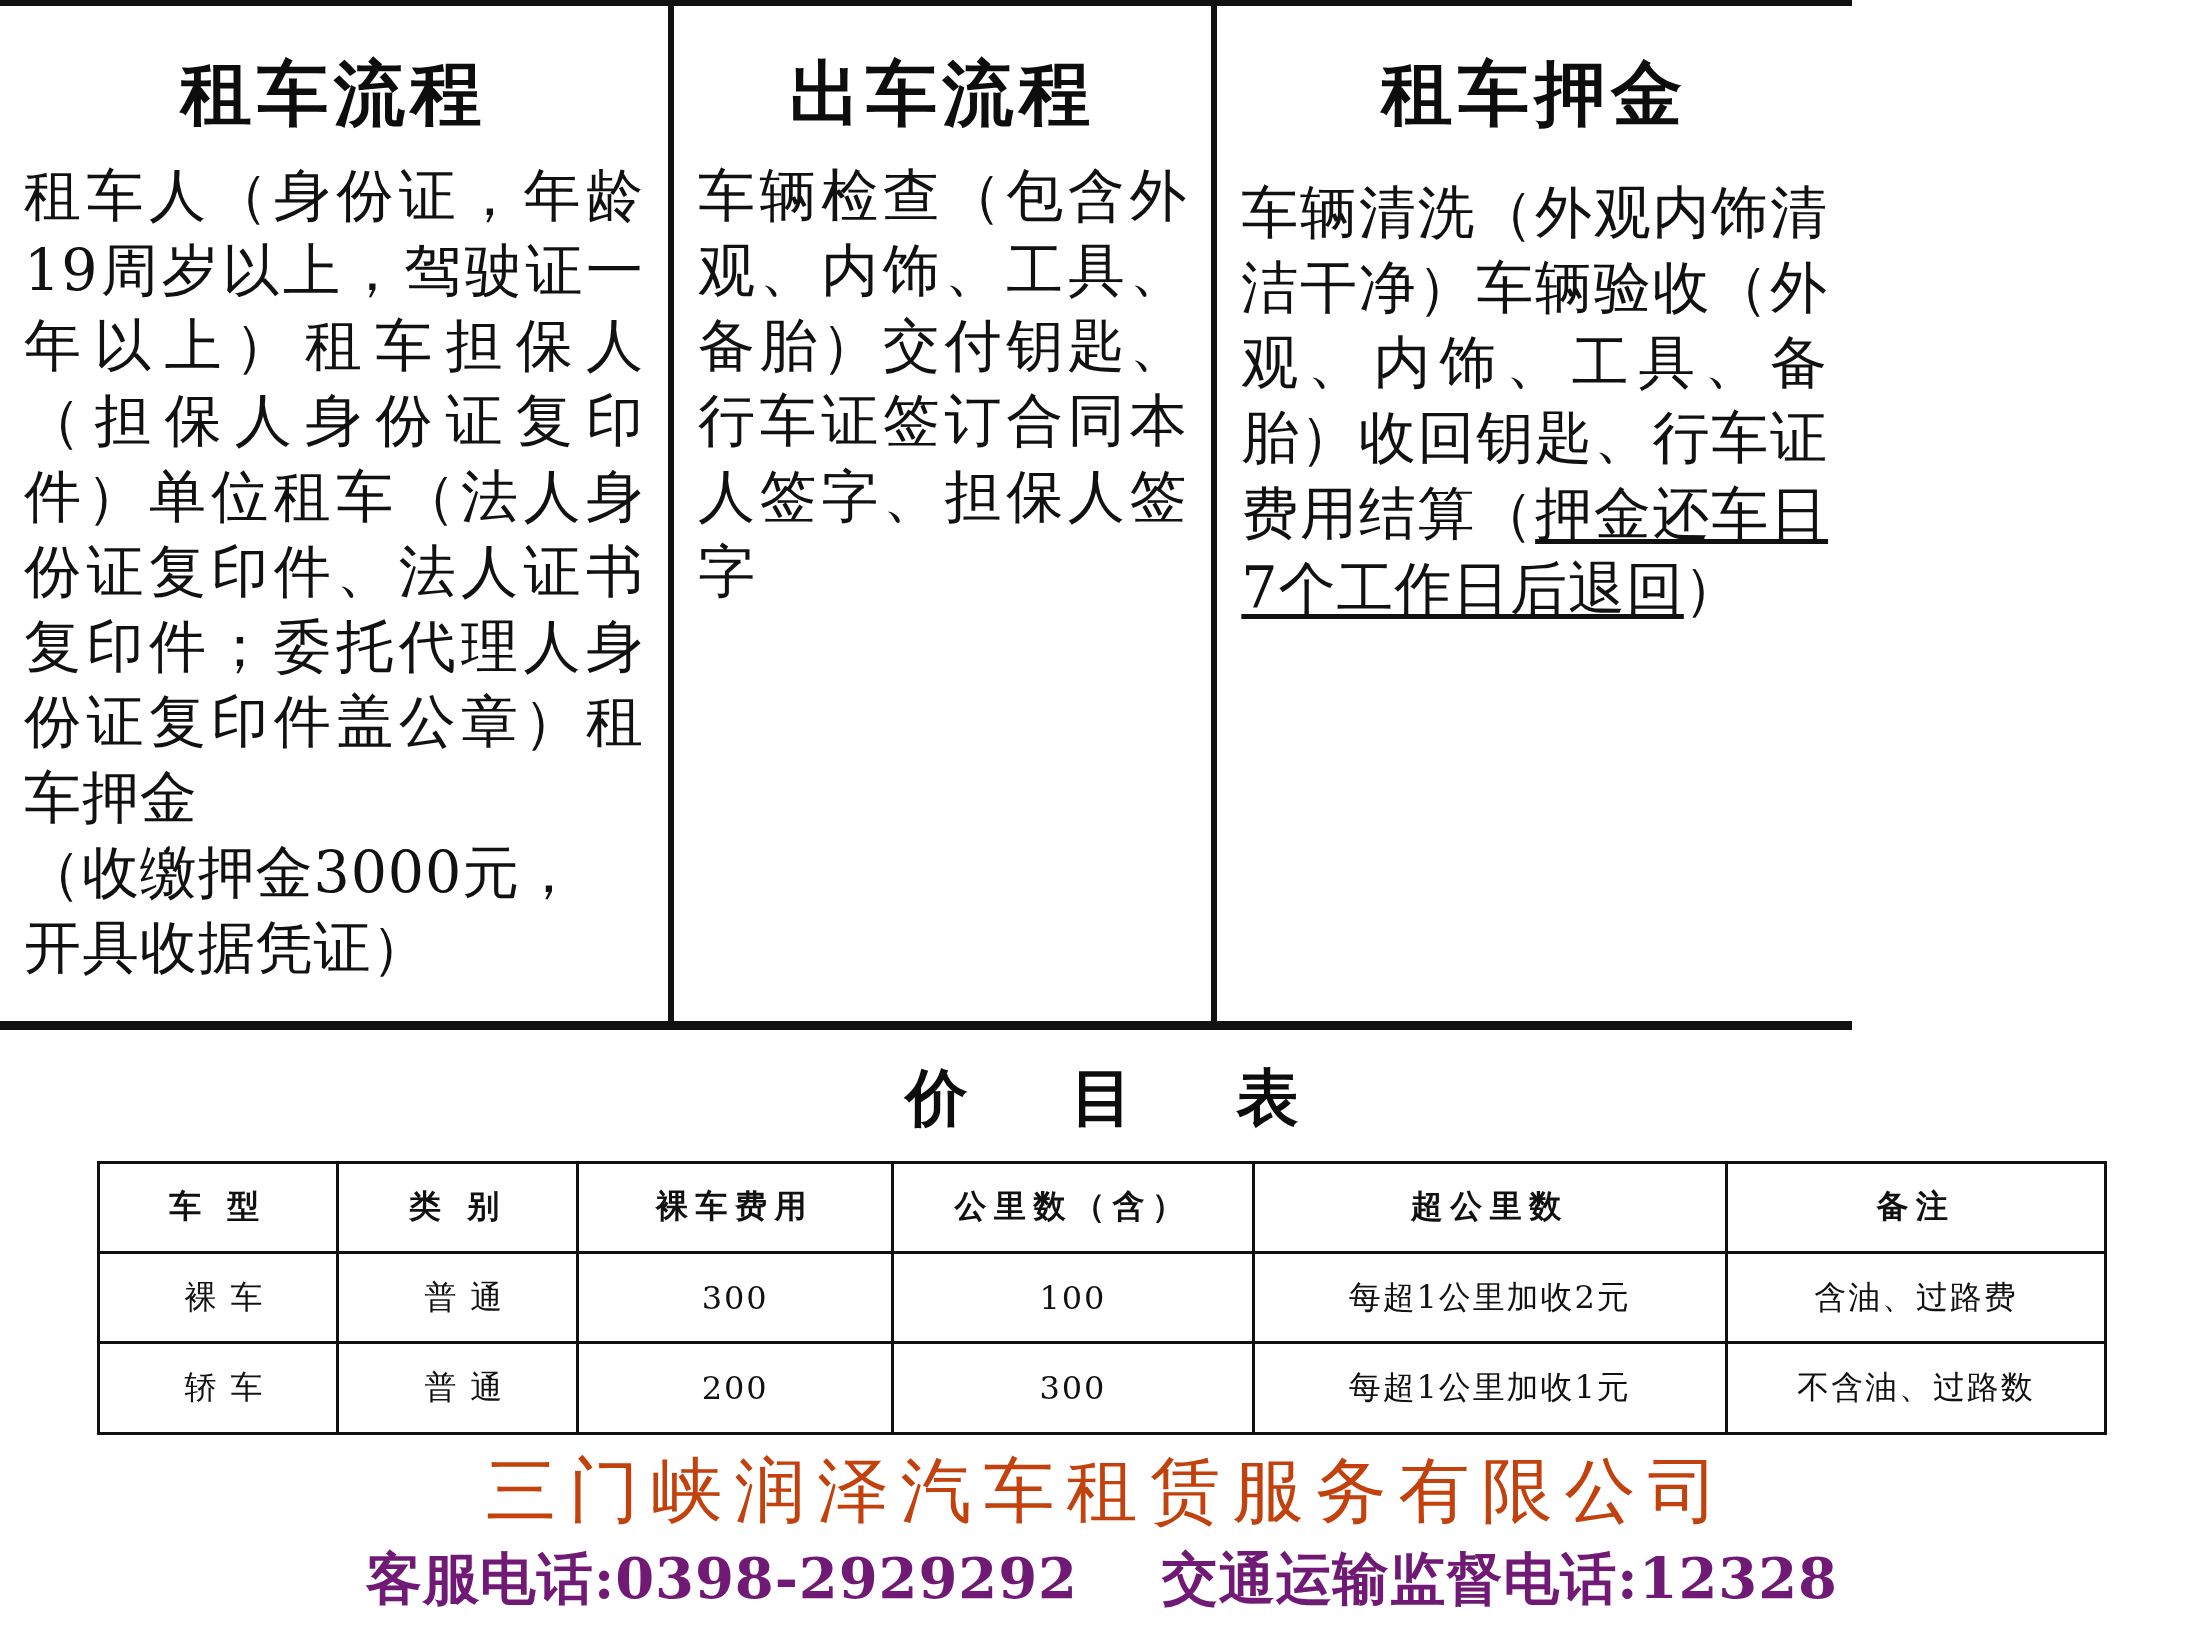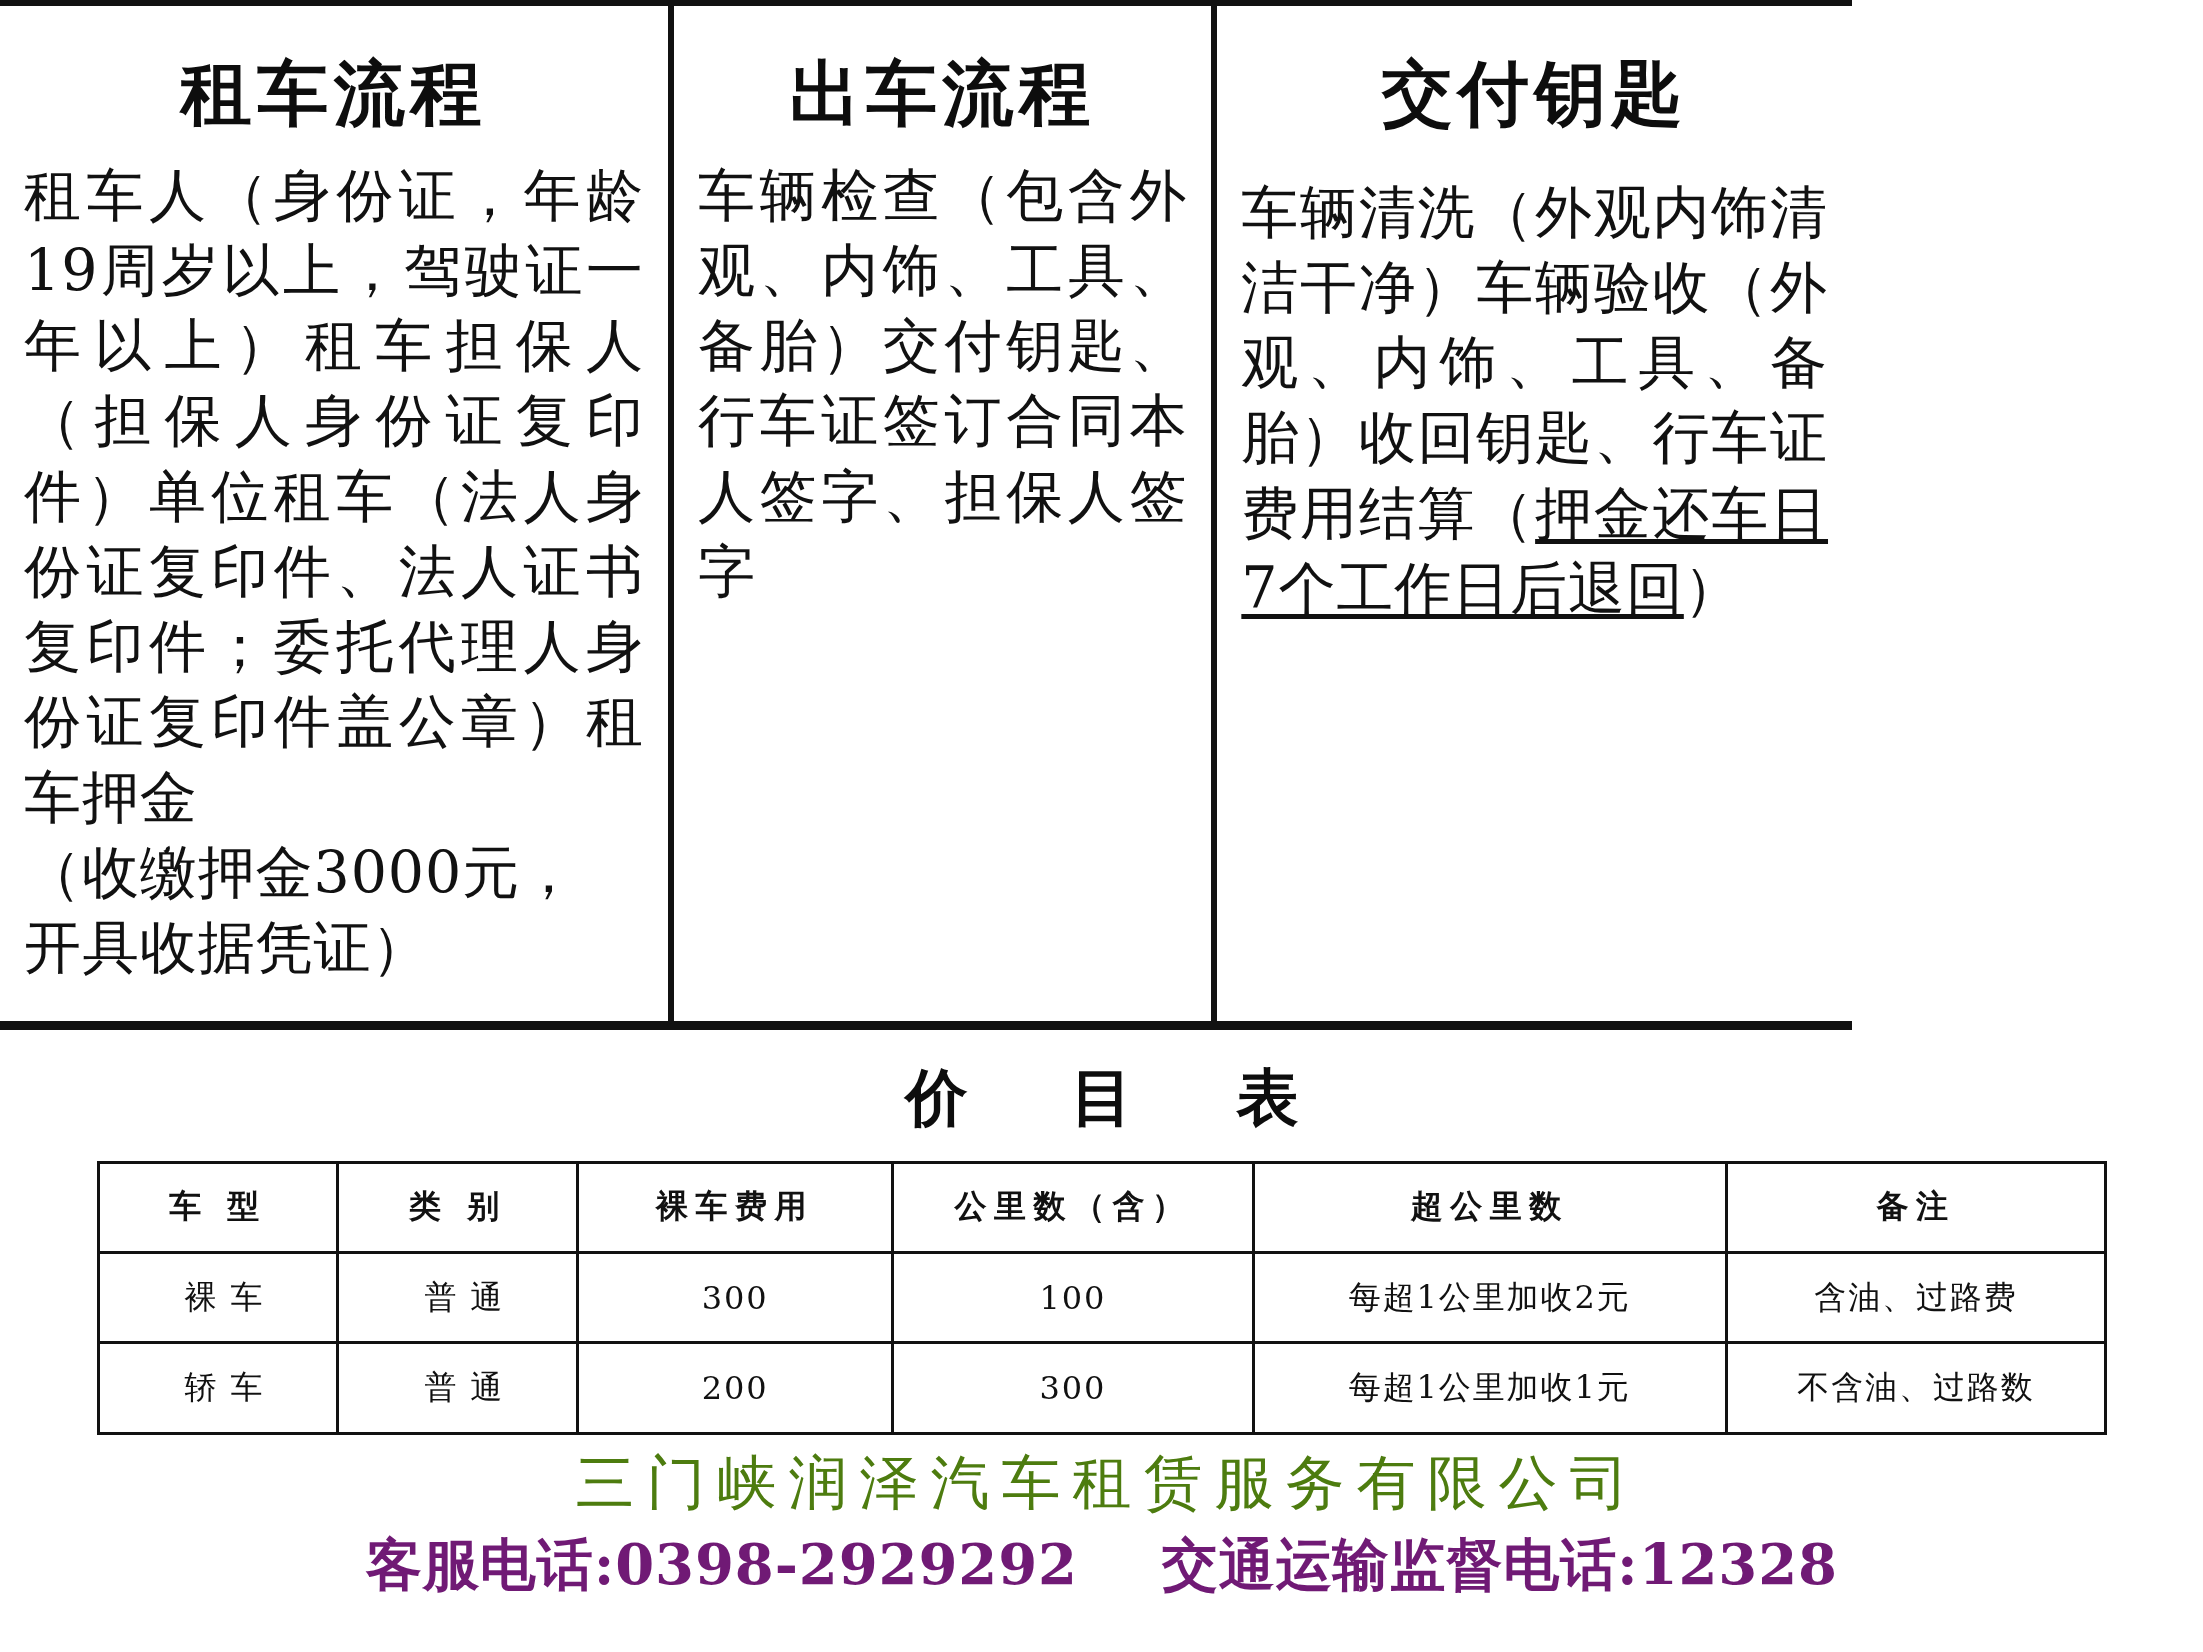--- a/index.html
+++ b/index.html
@@ -119,25 +119,25 @@
 
   .sp { letter-spacing: 13px; text-indent: 13px; }
 
   
   .footer {
     width: 2204px;
     text-align: center;
     padding-top: 13px;
   }
   .company {
-    font-size: 59px;
+    font-size: 71px;
     letter-spacing: 12px;
     text-indent: 12px;
     line-height: 1.2;
-    color: #4d7c0f;
+    color: #c2410c;
   }
   .phones {
     margin-top: 9.3px;
     font-size: 56px;
     font-weight: 700;
     letter-spacing: 0.9px;
     color: #701a75;
     display: flex;
     justify-content: center;
     gap: 84px;
@@ -158,21 +158,21 @@
         <span class="last-line-center">开具收据凭证）</span>
       </div>
     </div>
 
     <div class="col col-2">
       <div class="col-title">出车流程</div>
       <div class="col-body">车辆检查（包含外观、内饰、工具、备胎）交付钥匙、行车证签订合同本人签字、担保人签字</div>
     </div>
 
     <div class="col col-3">
-      <div class="col-title">交付钥匙</div>
+      <div class="col-title">租车押金</div>
       <div class="col-body"><span>车辆清洗（外观内饰清洁干净）车辆验收（外观、内饰、工具、备胎）收回钥匙、行车证费用结算（</span><span class="underline-txt">押金还车日7个工作日后退回</span><span>）</span></div>
     </div>
 
   </div>
 
   <div class="price-section">
     <div class="price-title">价 目 表</div>
 
     <table class="price">
       <thead>

